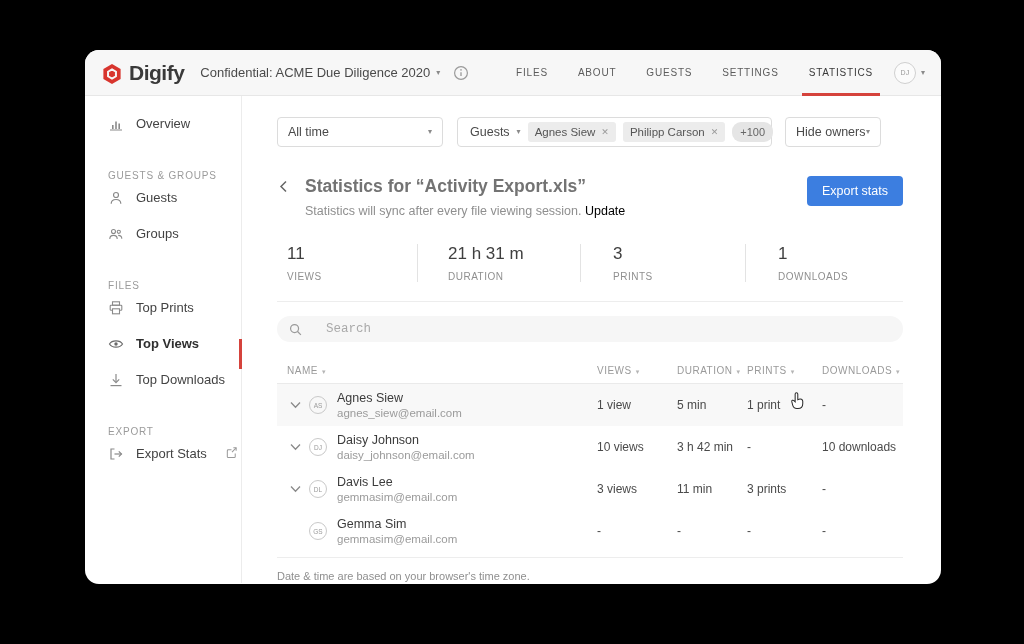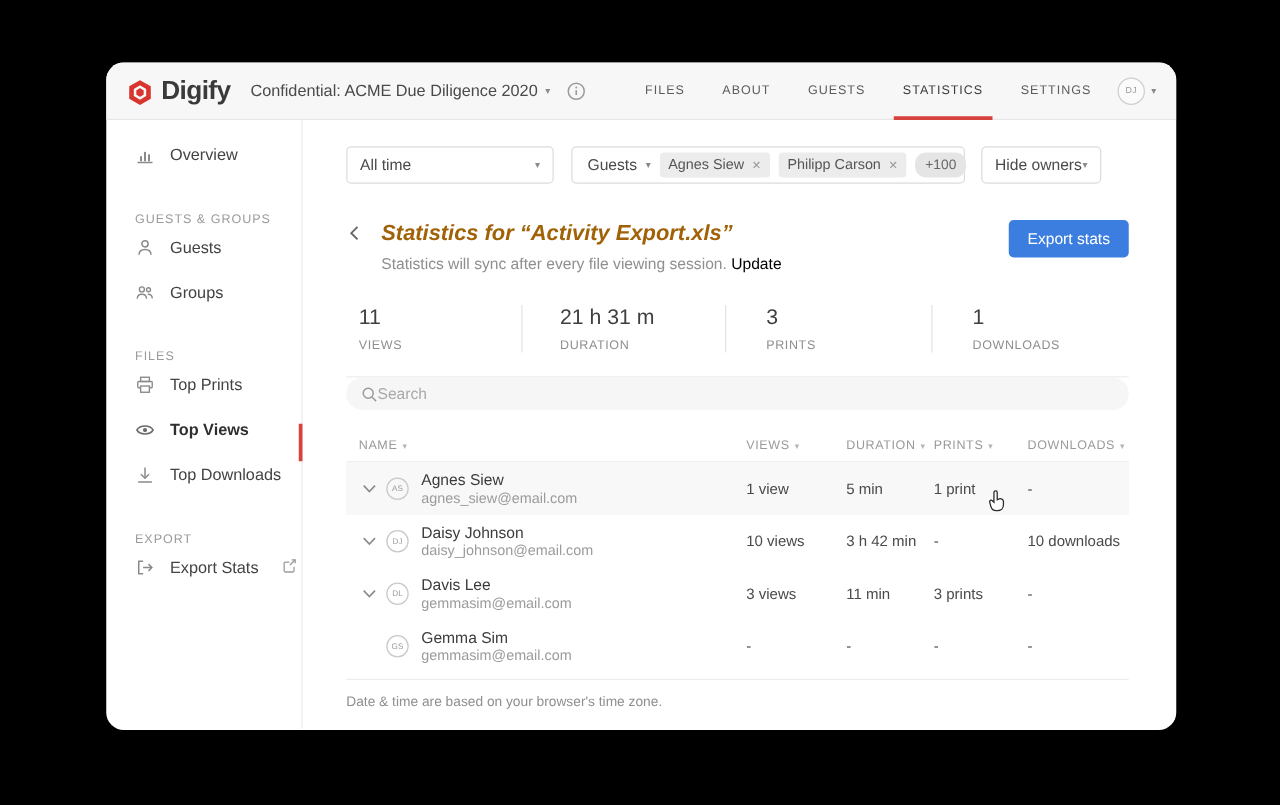--- a/index.html
+++ b/index.html
@@ -50,40 +50,40 @@
   .chip .x { font-size:9px; color:#9a9a9a; cursor:pointer; }
   .badge { background:#e5e5e5; border-radius:9px; padding:4px 8px; font-size:11px; color:#666; }
   .sel-guests .caret { margin-left:auto; }
   .sel-owners { width:96px; margin-left:13px; padding:0 10px; }
   .sel-owners .caret { margin-left:auto; }
 
   
   .title-row { margin-top:29px; display:flex; align-items:flex-start; }
   .back { margin-top:3px; cursor:pointer; }
   .title-block { margin-left:14px; }
-  h1 { font-size:17.5px; font-weight:700; color:#a16207;font-style:italic; }
+  h1 { font-size:17.5px; font-weight:700; color:#737373; }
   .subtitle { margin-top:7px; font-size:12.5px; color:#8f8f8f; }
   .subtitle a { color:#000000; text-decoration:none; cursor:pointer;margin-top:26px; }
   .export-btn { margin-left:auto; background:#3c7ee0; color:#fff; border:none; border-radius:4px;
     font-size:12.5px; padding:8px 15px; cursor:pointer; font-family:inherit; }
 
   
   .stats { margin-top:26px; display:flex; }
   .stat { padding-left:10px; }
   .stat .num { font-size:17px; color:#3f3f3f; font-weight:500; }
   .stat .lbl { margin-top:7px; font-size:10px; color:#8f8f8f; letter-spacing:0.5px; }
   .s1 { width:140px; }
   .s2 { width:163px; border-left:1px solid #e3e3e3; padding-left:30px; }
   .s3 { width:165px; border-left:1px solid #e3e3e3; padding-left:32px; }
   .s4 { border-left:1px solid #e3e3e3; padding-left:32px; }
   .rule { margin-top:19px; border:none; border-top:1px solid #ededed; }
 
   
-  .search { height:26px; background:#f6f6f6; border-radius:13px;
-    display:flex; align-items:center; padding:0 12px; gap:0; }
+  .search { margin-top:14px; height:26px; background:#f6f6f6; border-radius:13px;
+    display:flex; align-items:center; padding:0 12px; gap:24px;font-family:Liberation Mono, monospace; }
   .search input { border:none; background:transparent; outline:none; font-size:12.5px; color:#555;
     width:100%; font-family:inherit; }
   .search input::placeholder { color:#a9a9a9; }
 
   
   .tgrid { display:grid; grid-template-columns:310px 80px 70px 75px 1fr; align-items:center; }
   .thead { margin-top:15px; border-bottom:1px solid #eaeaea; height:27px; }
   .th { font-size:10px; color:#9a9a9a; letter-spacing:0.5px; padding-left:10px; cursor:pointer; }
   .th .caret { font-size:7px; margin-left:4px; color:#b5b5b5; }
   .trow { height:42px; font-size:12px; color:#4a4a4a; cursor:pointer; }
@@ -131,26 +131,26 @@
     <div class="hdr-nav">
       <div class="nav-item">
           <span>FILES</span>
         </div>
       <div class="nav-item">
           <span>ABOUT</span>
         </div>
       <div class="nav-item">
           <span>GUESTS</span>
         </div>
+      <div class="nav-item">
+          <span>SETTINGS</span>
+        </div>
       <div class="nav-item active">
           <span>STATISTICS</span>
           <span class="tab-underline"></span>
-        </div>
-      <div class="nav-item">
-          <span>SETTINGS</span>
         </div>
       <div class="avatar-wrap">
         <span class="avatar">DJ</span>
         <span class="caret">▾</span>
       </div>
     </div>
   </div>
 
   <div class="body">
 

